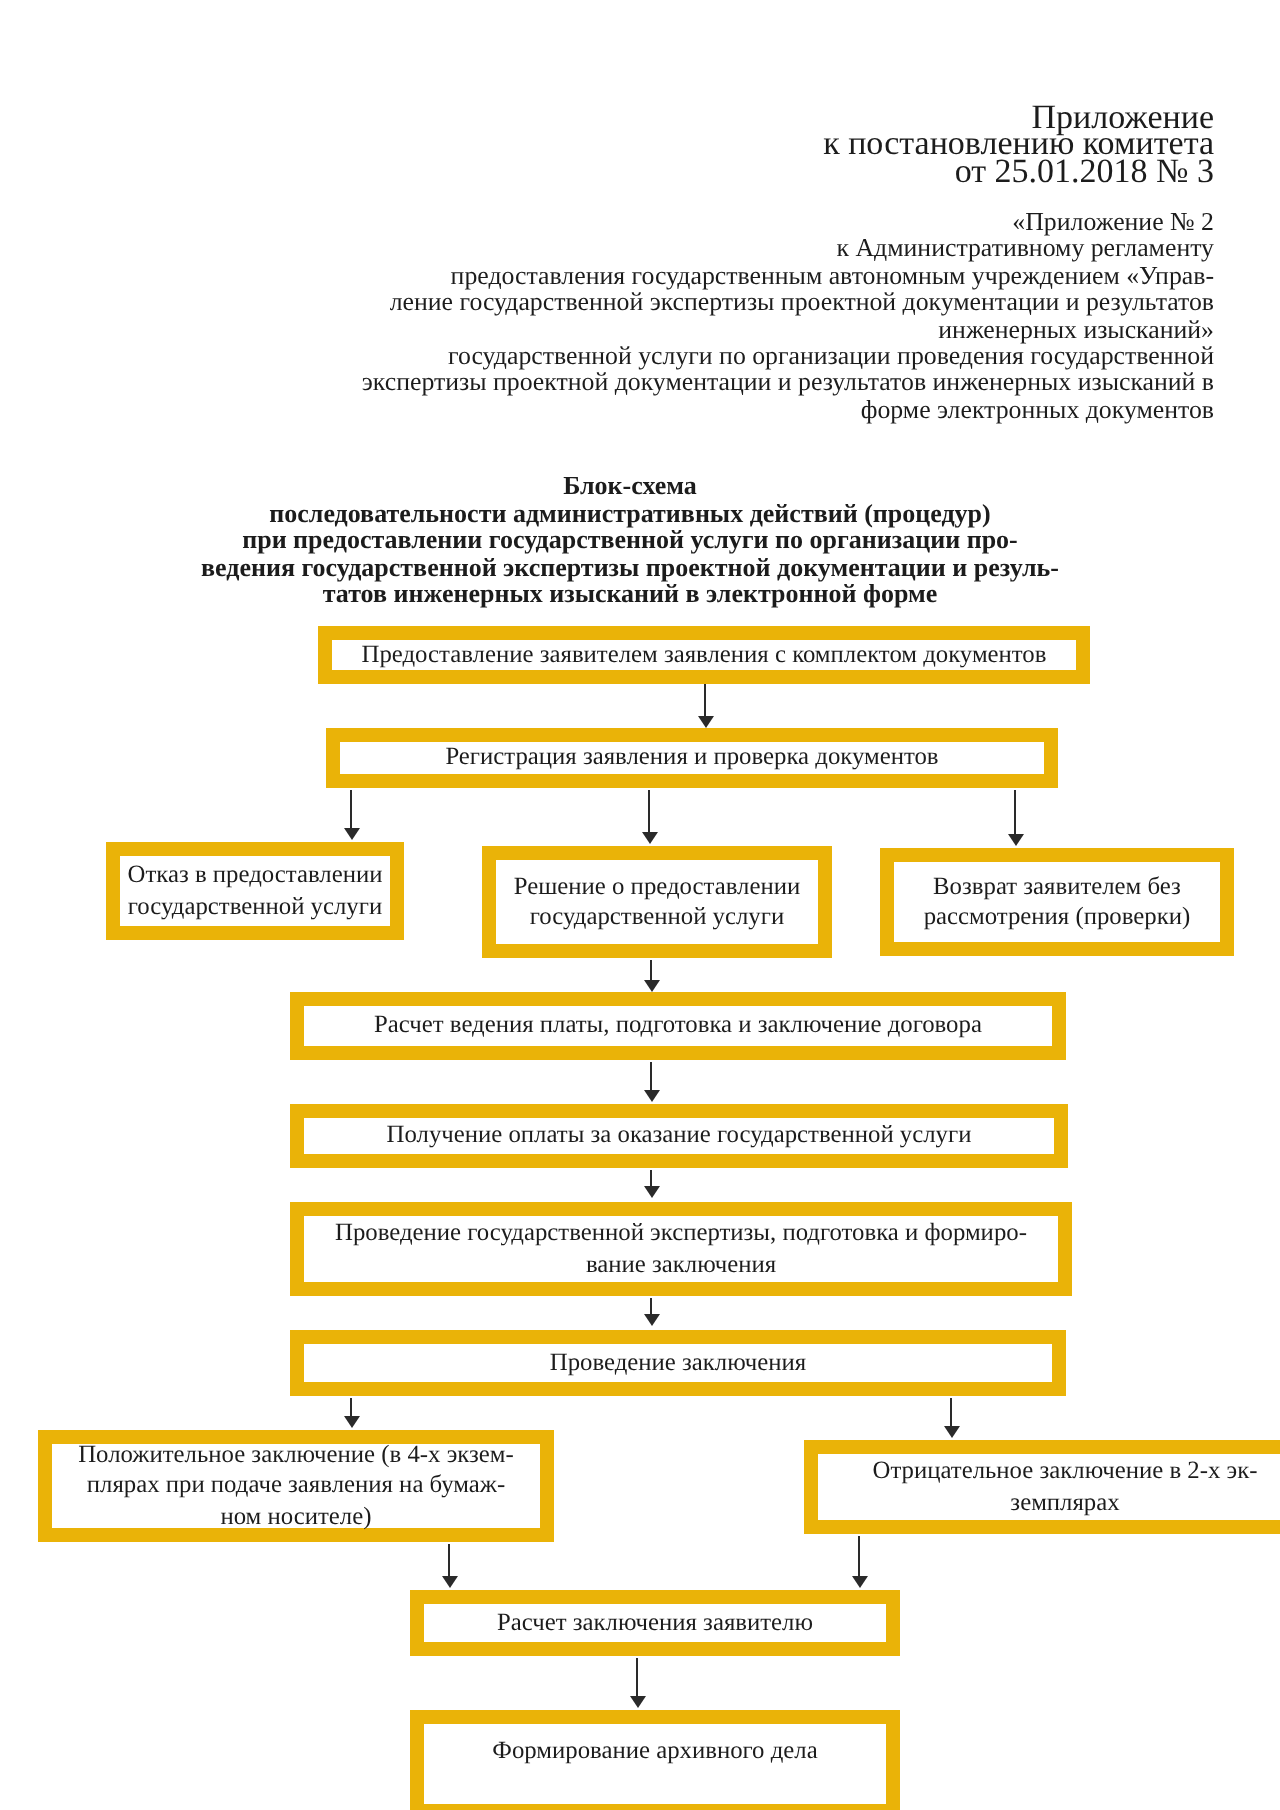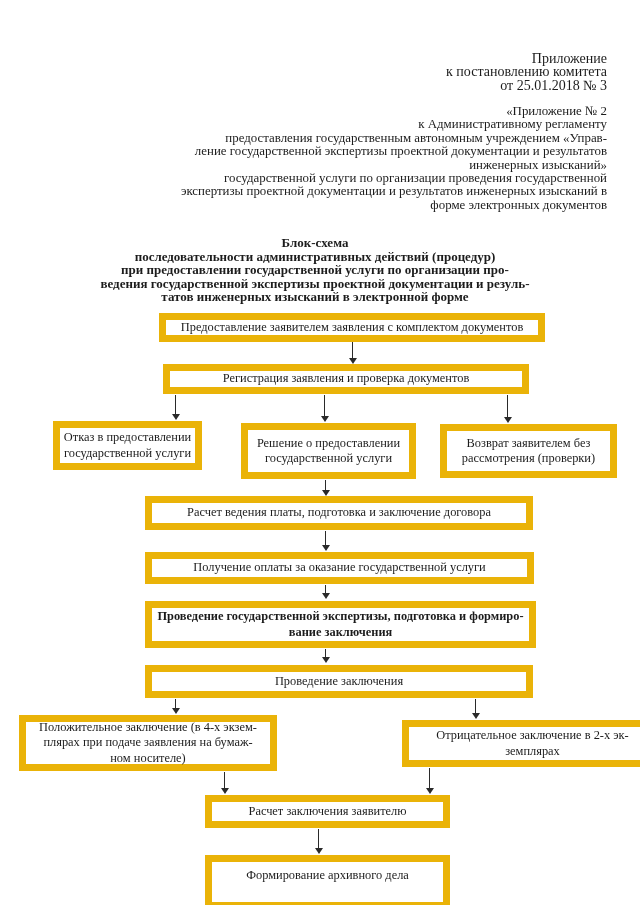--- a/index.html
+++ b/index.html
@@ -8,21 +8,21 @@
     background: #ffffff;
     position: relative;
     font-family: "Liberation Serif", "DejaVu Serif", serif;
     color: #1c1c1c;
     overflow: hidden;
   }
   .txt { position: absolute; white-space: pre-line; }
   .annex-note {
     top: 52px; right: 33px;
     text-align: right;
-    font-size: 14px; line-height: 13.4px;
+    font-size: 17px; line-height: 13.4px;
   }
   .annex-ref {
     top: 105px; left: 30px; right: 33px;
     text-align: right;
     font-size: 12.9px; line-height: 13.4px;
   }
   .doc-title {
     top: 236px; left: 0; width: 630px;
     text-align: center;
     font-weight: bold;
@@ -95,21 +95,21 @@
 <div class="arrow" style="left:325px; top:480px; height:11px;"></div>
 
 <div class="box" style="left:145px; top:496px; width:388px; height:34px;">Расчет ведения платы, подготовка и заключение договора</div>
 
 <div class="arrow" style="left:325px; top:531px; height:15px;"></div>
 
 <div class="box" style="left:145px; top:552px; width:389px; height:32px;">Получение оплаты за оказание государственной услуги</div>
 
 <div class="arrow" style="left:325px; top:585px; height:9px;"></div>
 
-<div class="box" style="left:145px; top:601px; width:391px; height:47px;font-weight:bold;">Проведение государственной экспертизы, подготовка и формиро-
+<div class="box" style="left:145px; top:601px; width:391px; height:47px;">Проведение государственной экспертизы, подготовка и формиро-
 вание заключения</div>
 
 <div class="arrow" style="left:325px; top:649px; height:9px;"></div>
 
 <div class="box" style="left:145px; top:665px; width:388px; height:33px;">Проведение заключения</div>
 
 <div class="arrow" style="left:175px; top:699px; height:10px;"></div>
 <div class="arrow" style="left:475px; top:699px; height:15px;"></div>
 
 <div class="box" style="left:19px; top:715px; width:258px; height:56px;">Положительное заключение (в 4-х экзем-

